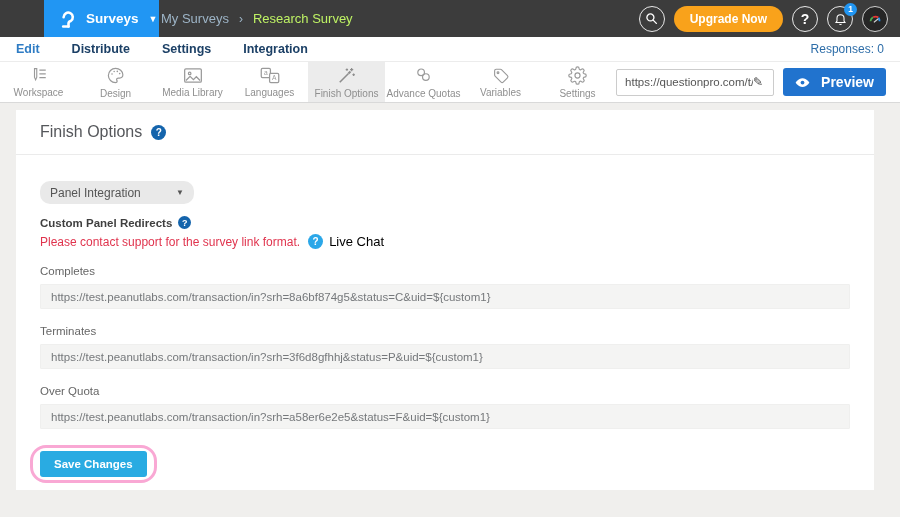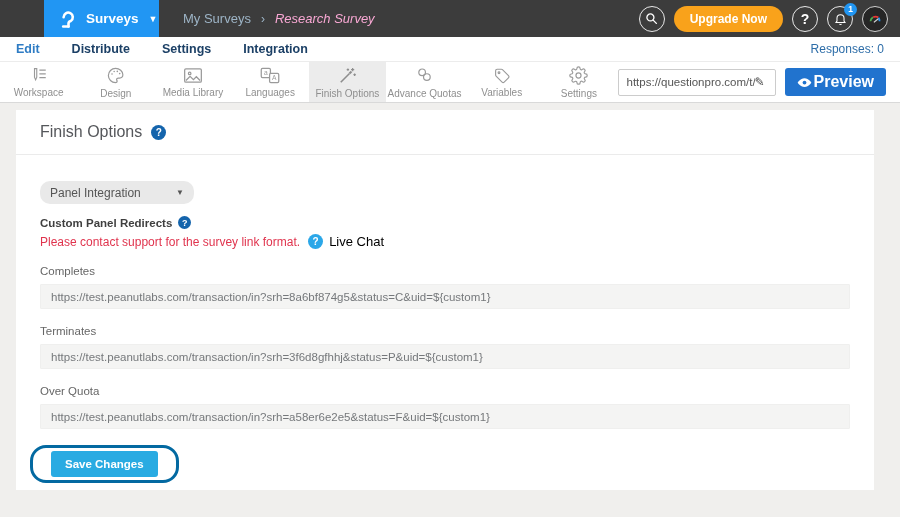--- a/index.html
+++ b/index.html
@@ -5,24 +5,24 @@
   * { margin:0; padding:0; box-sizing:border-box; }
   html,body { width:900px; height:517px; overflow:hidden; }
   body { font-family:"Liberation Sans", sans-serif; background:#f0efed; }
 
   
   .topbar { height:37px; background:#3c3c3c; display:flex; align-items:center; }
   .logo-box { width:115px; height:37px; background:#2196f3; display:flex; align-items:center; padding-left:16px; gap:9px; flex-shrink:0; cursor:pointer;margin-left:44px; }
   .logo-glyph { width:17px; height:20px; display:block; }
   .product-name { color:#fff; font-size:13.5px; font-weight:bold; }
   .caret { color:#fff; font-size:9px; margin-left:1px; }
-  .breadcrumb { display:flex; align-items:center; gap:10px; margin-left:24px; font-size:13px; }
+  .breadcrumb { display:flex; align-items:center; gap:10px; margin-left:2px; font-size:13px; }
   .bc-parent { color:#9db4c6; cursor:pointer; }
   .bc-sep { color:#9db4c6; font-size:12px; }
-  .bc-current { color:#f9a8d4;font-style:italic; }
+  .bc-current { color:#bef264; }
   .topbar-right { margin-left:auto; display:flex; gap:9px; margin-right:12px; }
   .circle-btn { width:26px; height:26px; border:1.5px solid #e8e8e8; border-radius:50%; display:flex; align-items:center; justify-content:center; color:#fff; cursor:pointer; position:relative; background:transparent; }
   .circle-btn svg { display:block; }
   .qmark { color:#fff; font-size:14px; font-weight:bold; }
   .upgrade-btn { background:#f9a21b; color:#fff; font-size:12px; font-weight:bold; border:none; border-radius:13px; height:26px; padding:0 16px; cursor:pointer; }
   .badge { position:absolute; top:-4px; right:-5px; min-width:13px; height:13px; background:#2196f3; border-radius:50%; color:#fff; font-size:8.5px; font-weight:bold; display:flex; align-items:center; justify-content:center; }
   .avatar { width:26px; height:26px; border:1.5px solid #cfcfcf; border-radius:50%; background:#262626; display:flex; align-items:center; justify-content:center; cursor:pointer; overflow:hidden; }
 
   
   .navrow { height:24px; background:#fff; display:flex; align-items:center; padding:0 16px; }
@@ -34,21 +34,21 @@
   
   .toolbar { height:42px; background:#fff; border-top:1px solid #ececec; border-bottom:1px solid #d9d9d9; display:flex; align-items:stretch; }
   .tool-item { width:80px; display:flex; flex-direction:column; align-items:center; justify-content:center; gap:3px; color:#999; cursor:pointer; }
   .tool-item.active { background:#ececec; }
   .tool-item svg { display:block; }
   .tool-label { font-size:10px; color:#8f8f8f; white-space:nowrap; }
   .url-wrap { margin-left:auto; display:flex; align-items:center; gap:9px; margin-right:14px; }
   .url-box { width:158px; height:27px; border:1px solid #ccc; border-radius:2px; background:#fff; display:flex; align-items:center; padding:0 5px 0 8px; }
   .url-box input { border:none; outline:none; width:128px; font-size:11.5px; color:#555; font-family:"Liberation Sans", sans-serif; background:transparent; }
   .pencil { color:#444; font-size:12px; cursor:pointer; }
-  .preview-btn { background:#2173ce; border:none; border-radius:3px; color:#fff; font-size:16px; font-weight:bold; height:28px; padding:0 12px; display:flex; align-items:center; gap:2px; cursor:pointer; }
+  .preview-btn { background:#2173ce; border:none; border-radius:3px; color:#fff; font-size:14px; font-weight:bold; height:28px; padding:0 12px; display:flex; align-items:center; gap:11px; cursor:pointer; }
 
   
   .content { padding:7px 26px 0 16px; }
   .card { background:#fff; width:858px; height:380px; }
   .card-head { height:45px; display:flex; align-items:center; padding:0 24px; border-bottom:1px solid #ebebeb; }
   .card-title { font-size:16px; color:#55575b; }
   .help-badge { width:15px; height:15px; border-radius:50%; background:#1464ac; color:#fff; font-size:10px; font-weight:bold; display:flex; align-items:center; justify-content:center; margin-left:9px; cursor:pointer; }
   .card-body { padding:26px 24px 0 24px; }
 
   .dropdown { width:154px; height:23px; background:#e9e9e9; border-radius:10px; display:flex; align-items:center; padding:0 10px; cursor:pointer; }
@@ -61,21 +61,21 @@
 
   .notice-row { display:flex; align-items:center; margin-top:5px; gap:6px; }
   .notice-text { font-size:12px; color:#e0344e; }
   .chat-badge { width:15px; height:15px; border-radius:50%; background:#2ba7e8; color:#fff; font-size:10px; font-weight:bold; display:flex; align-items:center; justify-content:center; margin-left:2px; cursor:pointer; }
   .livechat-link { font-size:13px; color:#000000; cursor:pointer; text-decoration:none; }
 
   .field-group { margin-top:16px; }
   .field-label { font-size:11.5px; color:#666; }
   .field-input { display:block; width:810px; height:25px; margin-top:7px; background:#f4f4f3; border:1px solid #efefee; border-radius:1px; padding:0 10px; font-size:11.5px; color:#75787b; font-family:"Liberation Sans", sans-serif; outline:none; }
 
-  .save-annotation { display:inline-block; border:3px solid #0369a1; border-radius:16px; padding:3px 18px; margin-top:16px; margin-left:-10px; }
+  .save-annotation { display:inline-block; border:3px solid #f9a8d4; border-radius:16px; padding:3px 7px; margin-top:16px; margin-left:-10px; }
   .save-btn { background:#29abe2; border:none; border-radius:3px; color:#fff; font-size:11.5px; font-weight:bold; height:26px; padding:0 14px; cursor:pointer; }
 </style>
 </head>
 <body>
 
 <div class="topbar">
   <div class="logo-box">
     <svg class="logo-glyph" viewBox="0 0 17 20">
       <path d="M8.5 17.5v-3c0-1.6 1-2.2 2.3-2.5a4.6 4.6 0 10-7.2-3.8" fill="none" stroke="#fff" stroke-width="2.6" stroke-linecap="round"></path>
       <path d="M3.2 17.5h5.3" stroke="#fff" stroke-width="2.6" stroke-linecap="round"></path>

